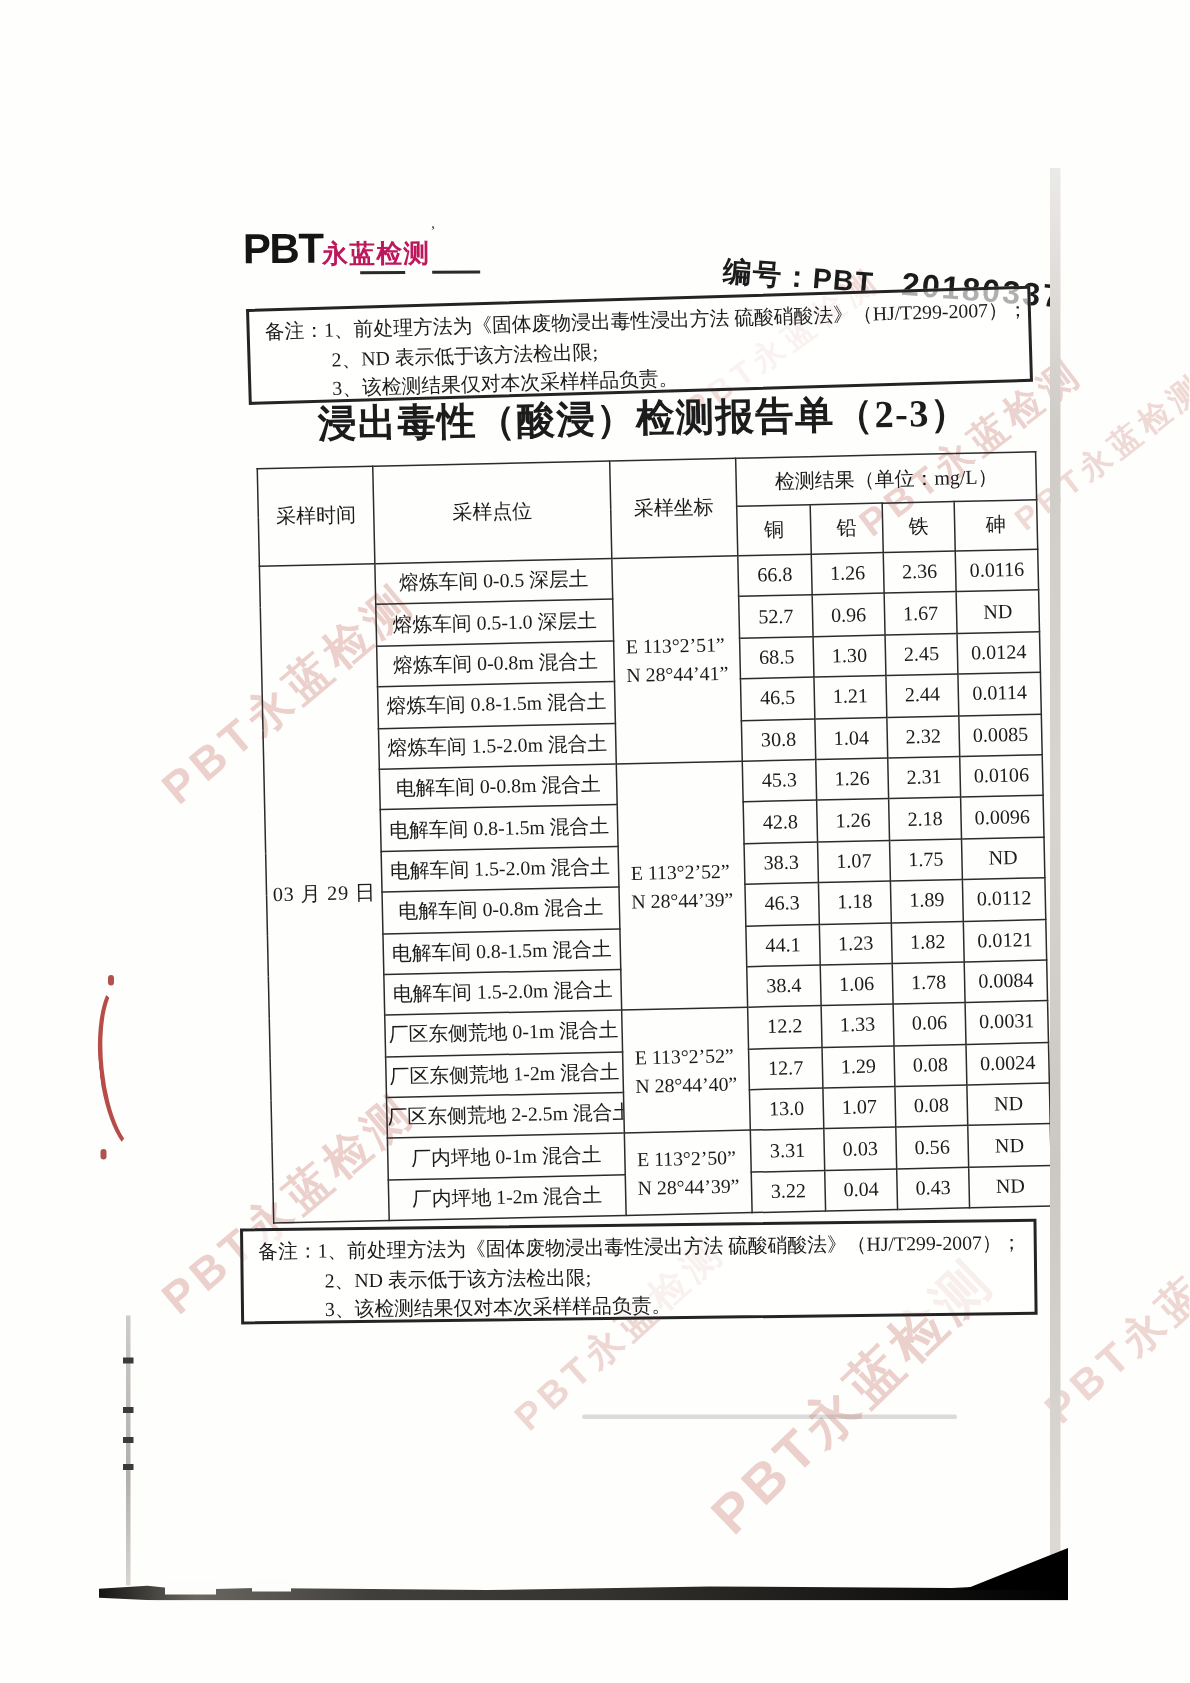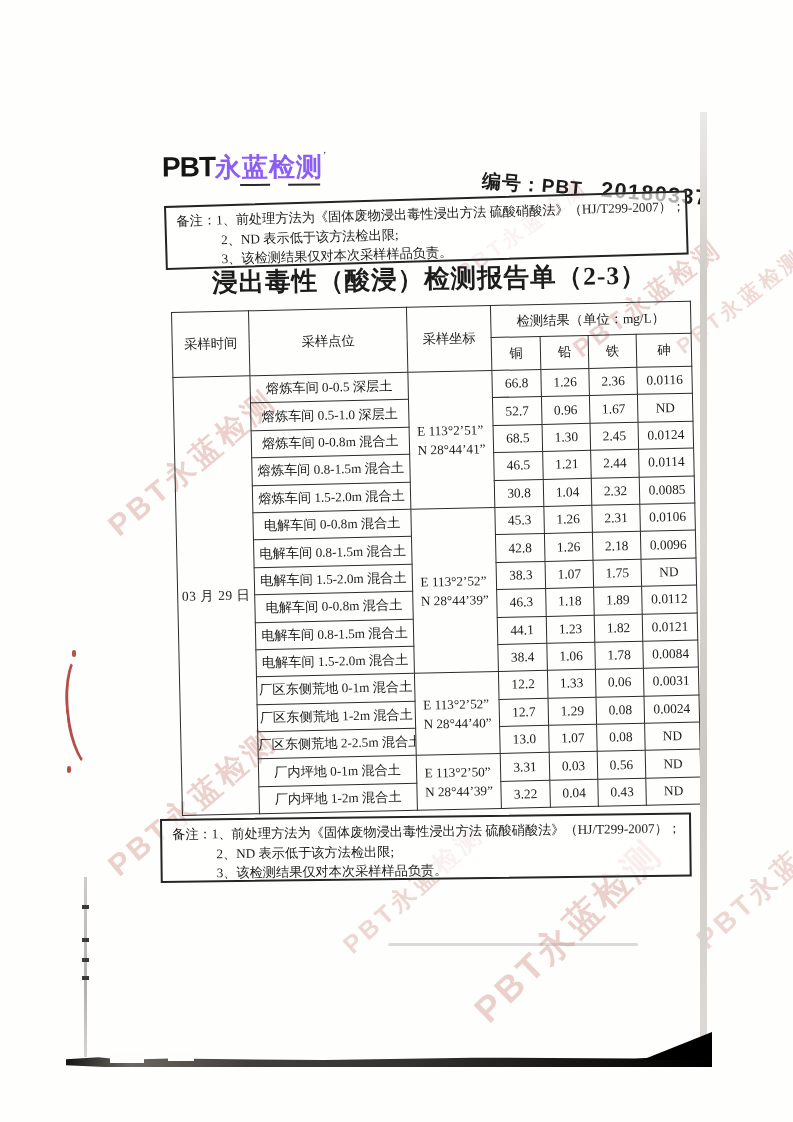--- a/index.html
+++ b/index.html
@@ -6,21 +6,21 @@
   html,body { width:793px; height:1122px; background:#ffffff; overflow:hidden;
               font-family:"Liberation Serif", serif; color:#1c1c1c; }
   #page { position:relative; width:793px; height:1122px; background:#fefefd; overflow:hidden; }
 
   
   .logo { position:absolute; left:162px; top:150px; white-space:nowrap;
           transform:rotate(-0.4deg); }
   .logo .latin { font-family:"Liberation Sans", sans-serif; font-weight:bold;
                  font-size:28px; letter-spacing:-1px; color:#151515; }
   .logo .cjk { font-family:"Liberation Sans", sans-serif; font-weight:bold;
-               font-size:26px; color:#8b5cf6; letter-spacing:1px; }
+               font-size:17px; color:#be185d; letter-spacing:1px; }
   .logo .tm { font-size:10px; vertical-align:top; color:#333; }
   .logo .ul1, .logo .ul2 { position:absolute; height:2px; background:#2a2a2a; bottom:-1px; }
   .logo .ul1 { left:78px; width:30px; }
   .logo .ul2 { left:126px; width:32px; }
 
   .doc-no { position:absolute; left:483px; top:168px; white-space:nowrap;
             transform:rotate(4.6deg); transform-origin:left top;
             font-family:"Liberation Sans", sans-serif; font-weight:bold; }
   .doc-no .lbl { font-size:19px; letter-spacing:1px; }
   .doc-no .num { font-size:21.5px; letter-spacing:1.5px; margin-left:14px; }

